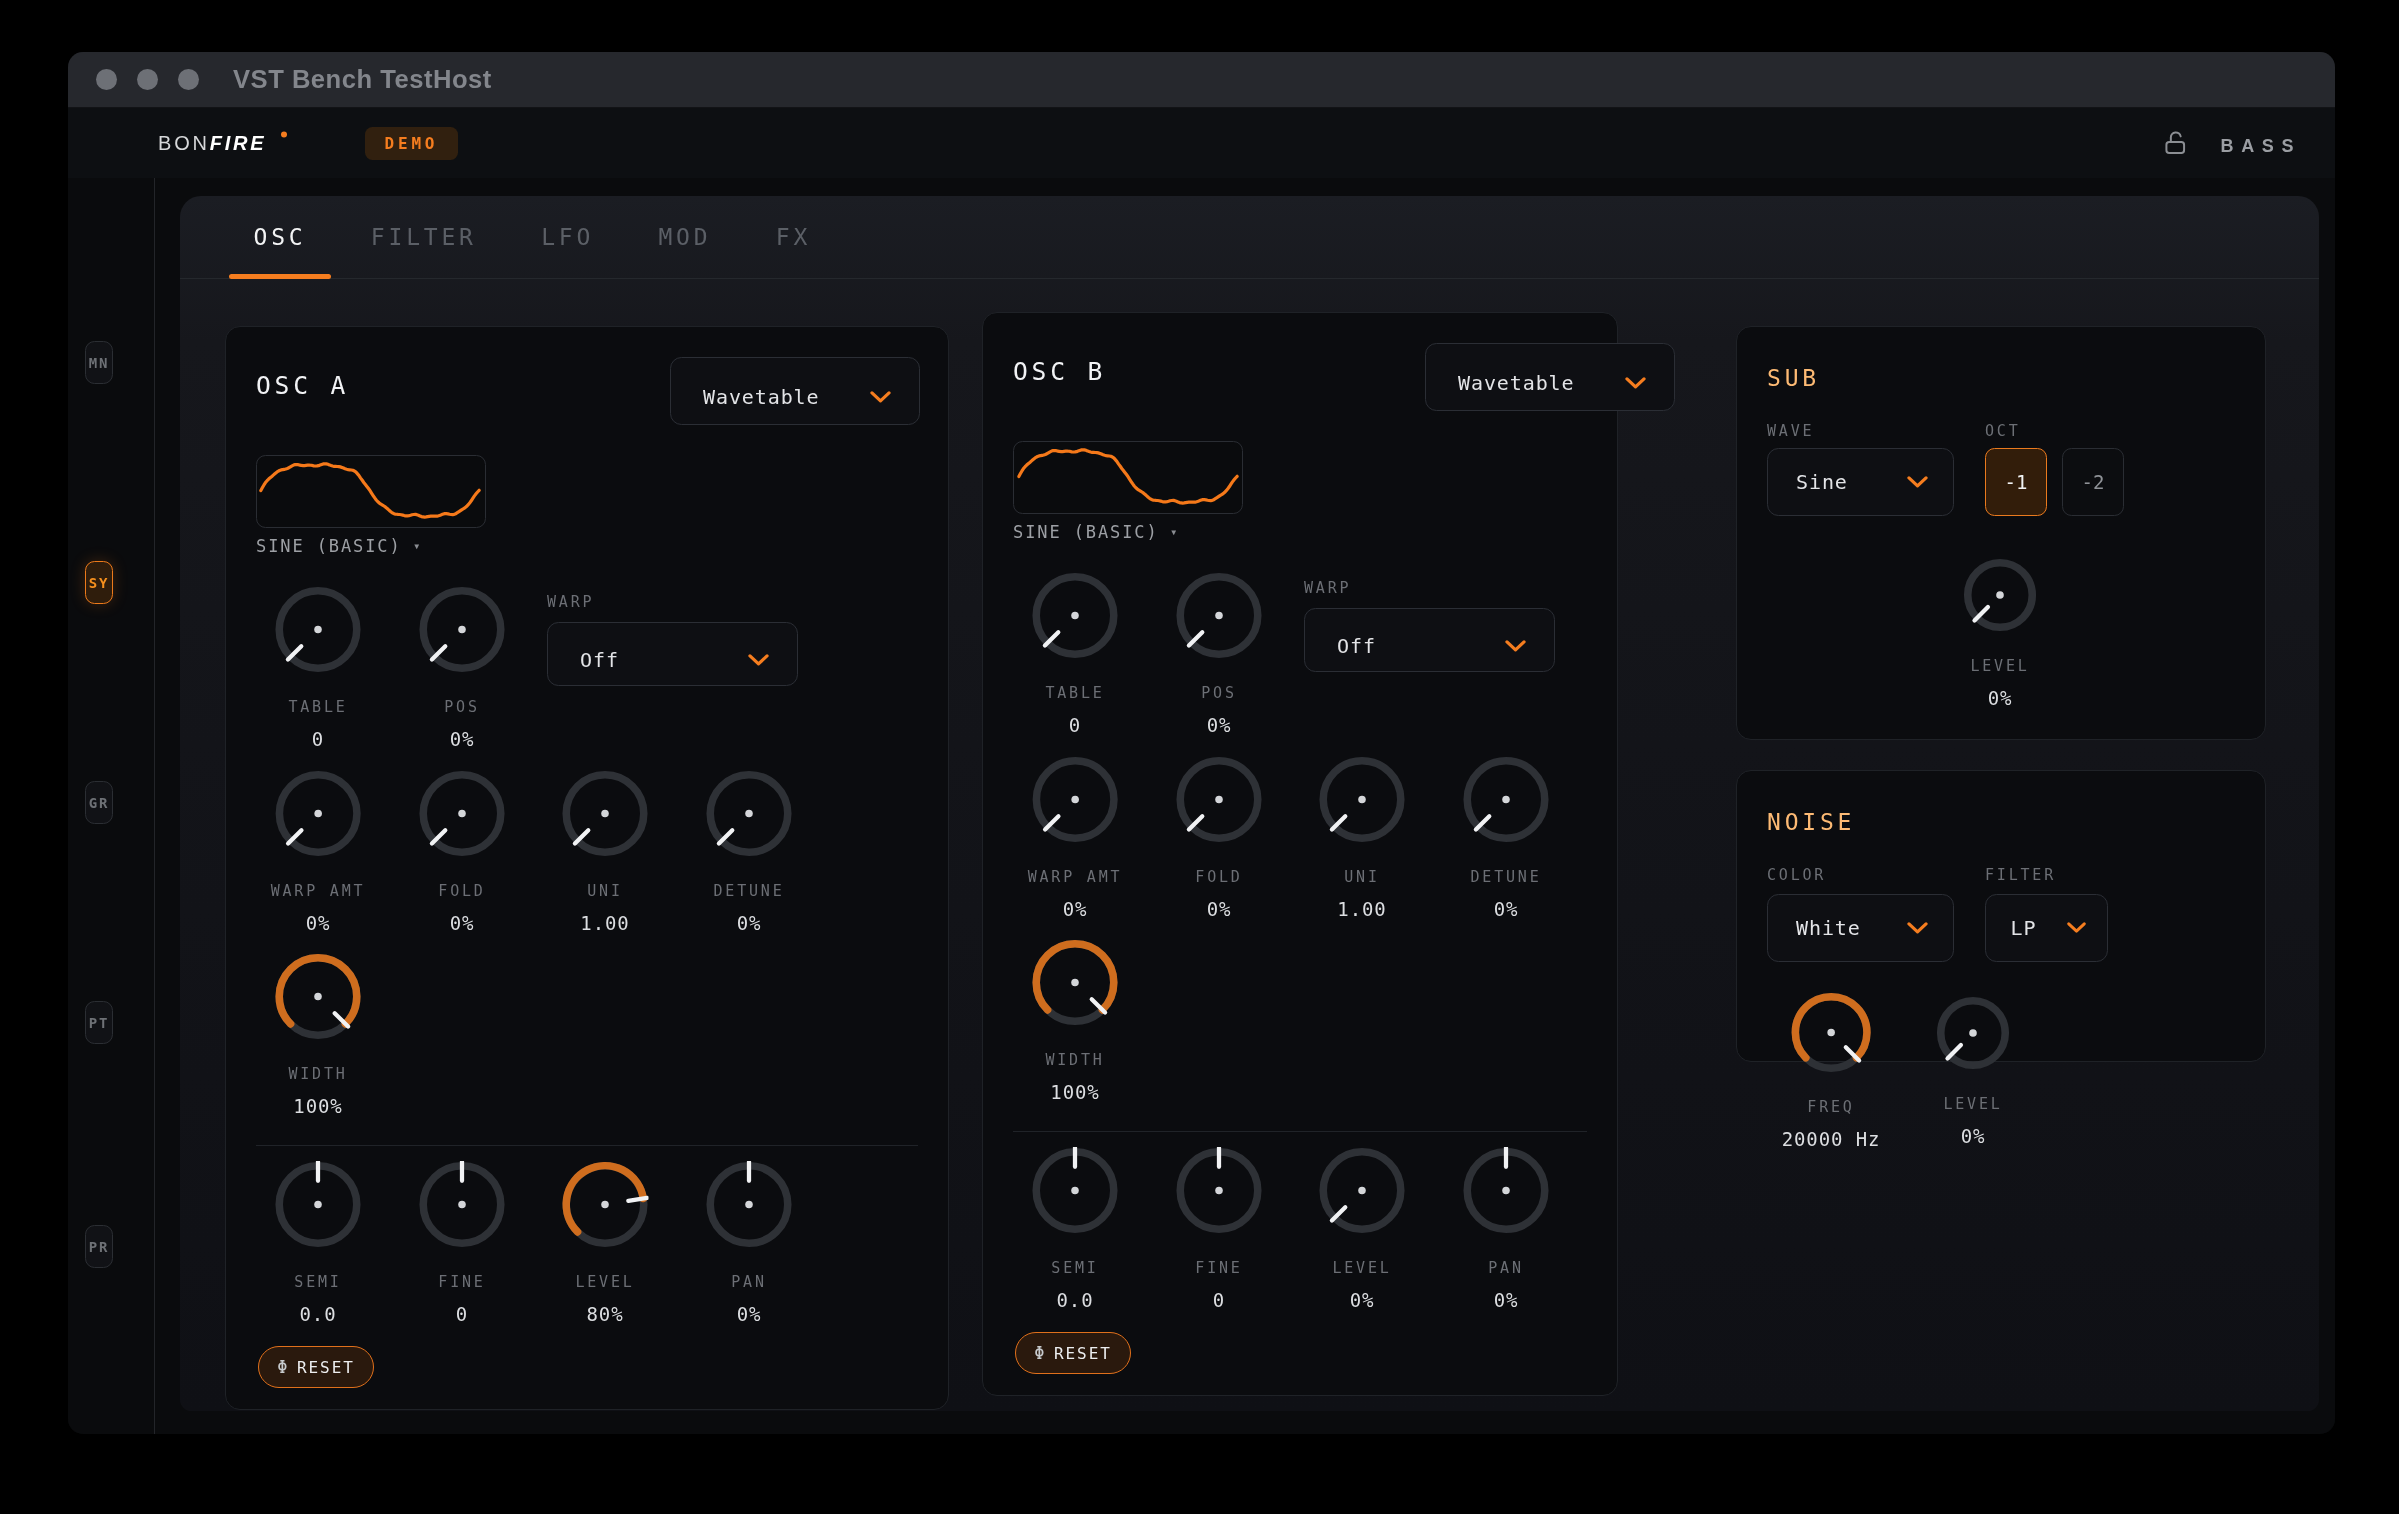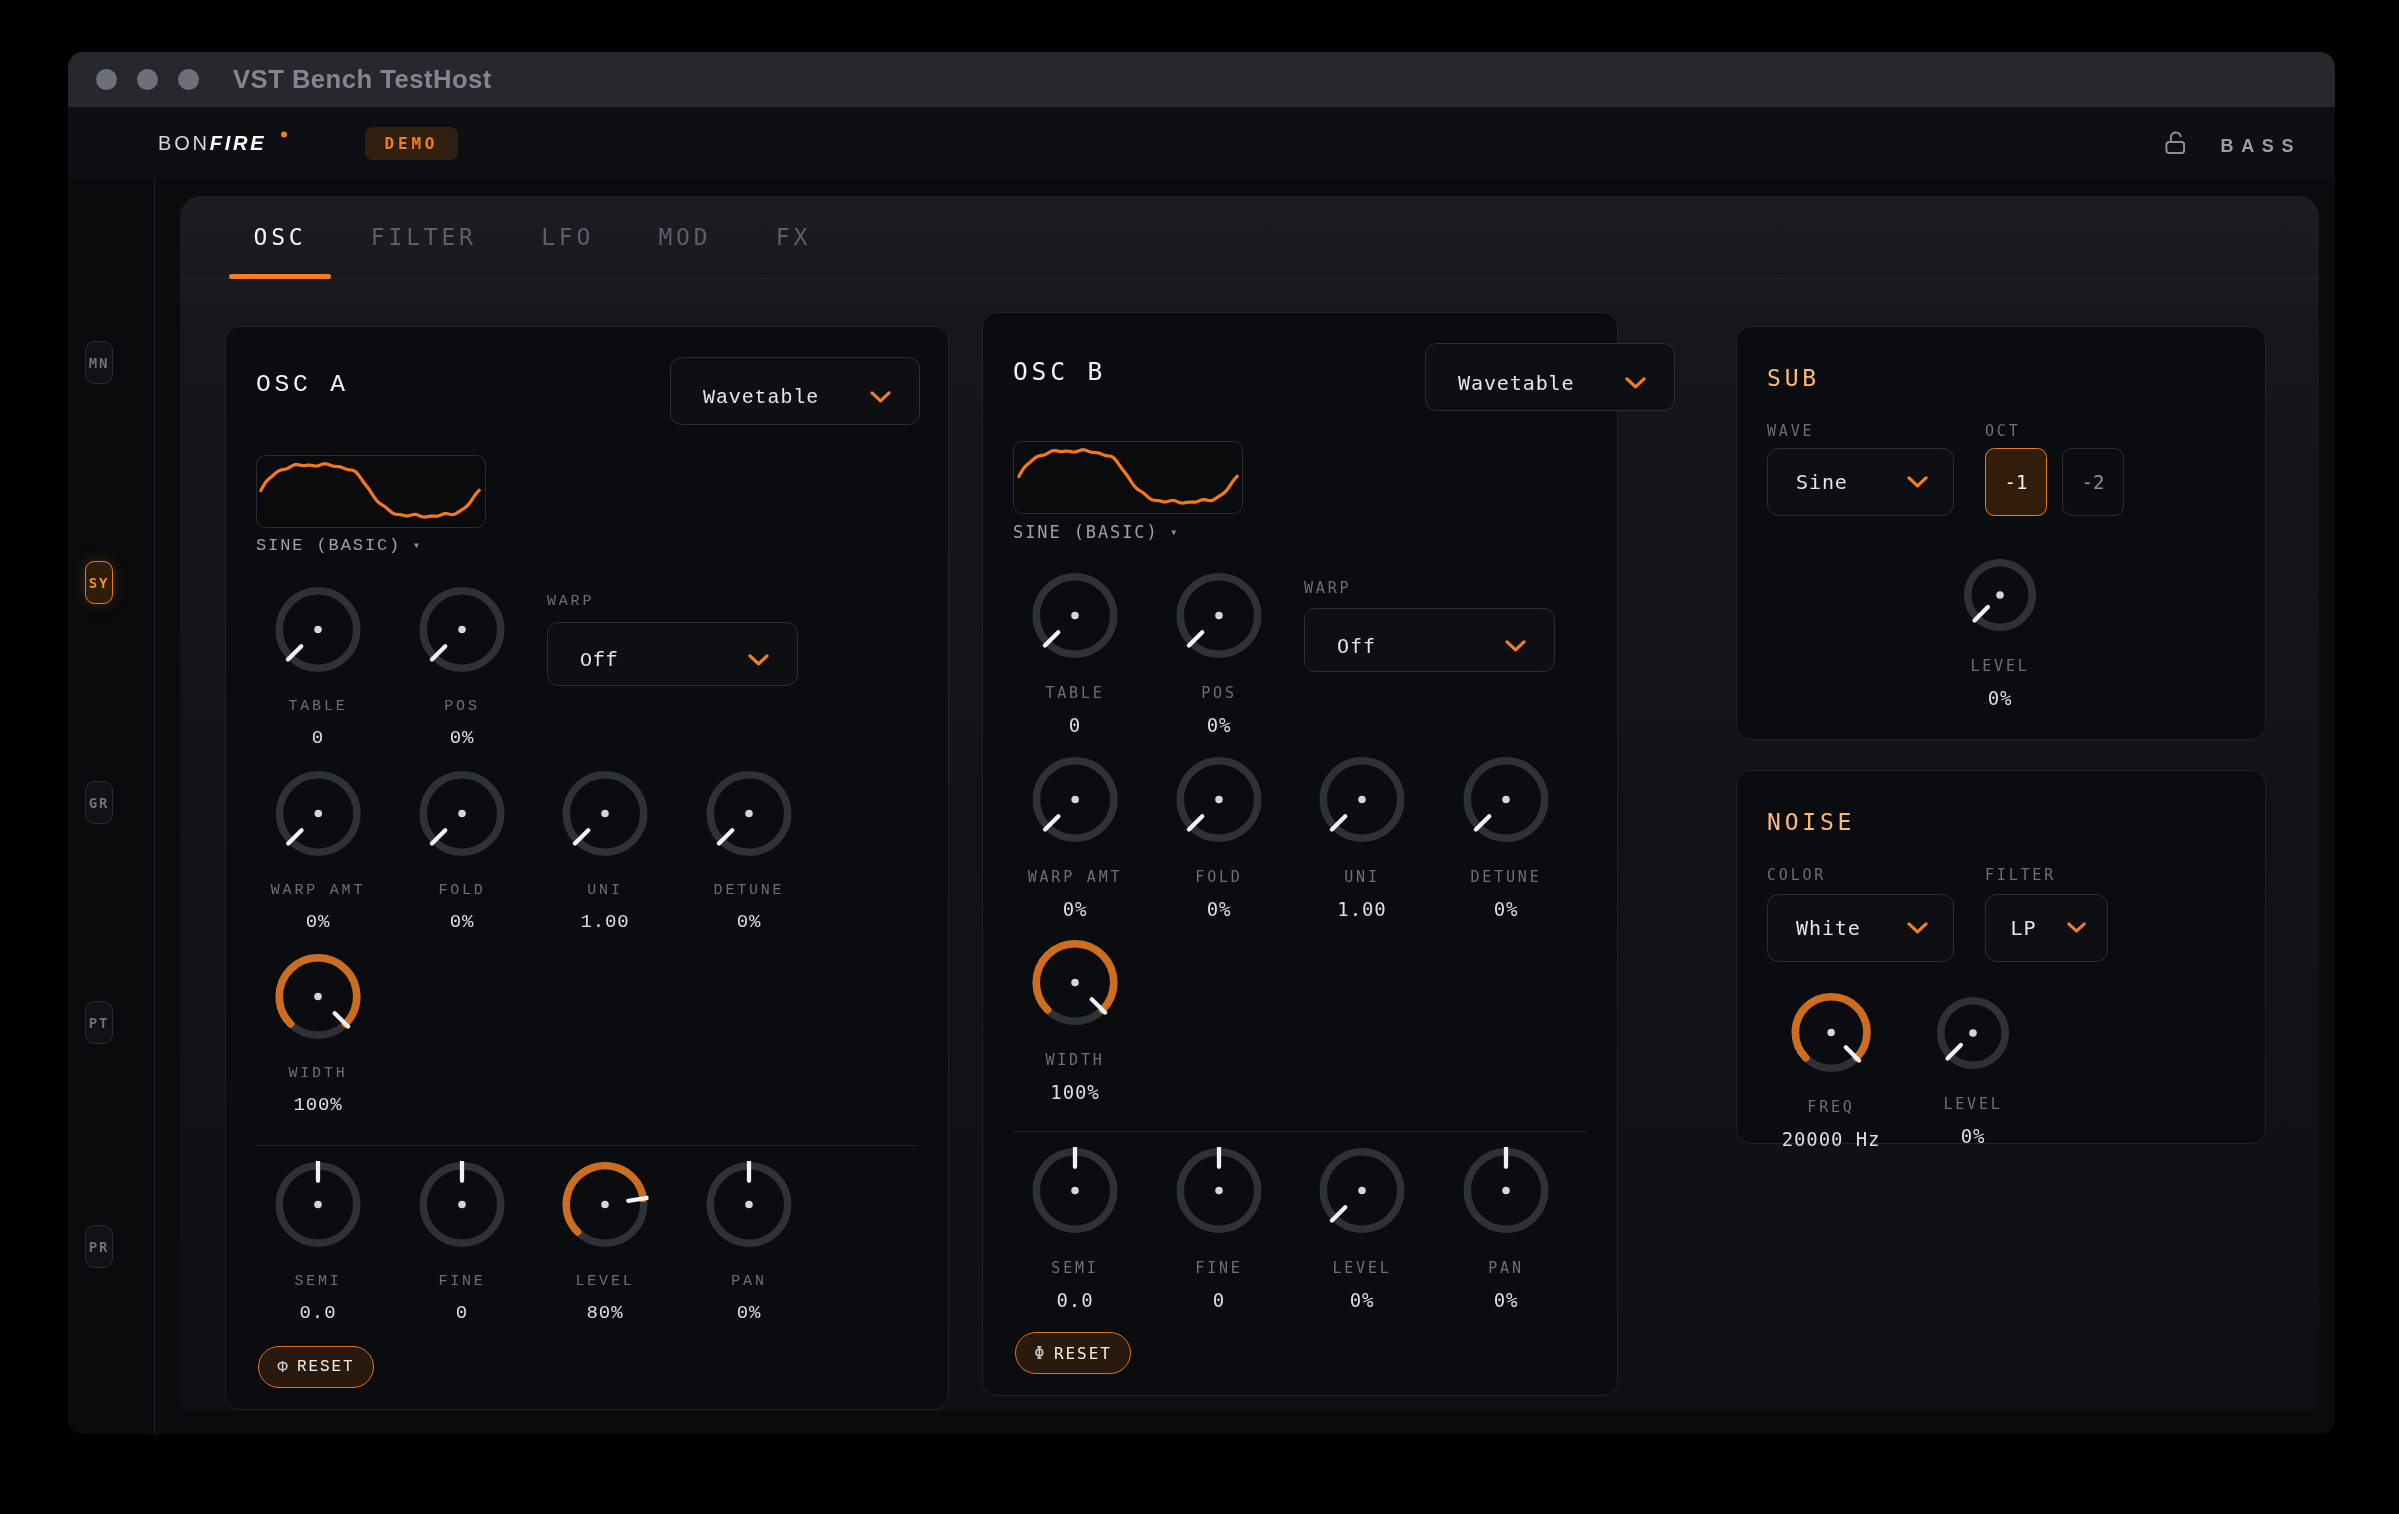--- a/index.html
+++ b/index.html
@@ -40,24 +40,24 @@
   .tabbar{position:relative;height:82px;border-bottom:0.9px solid #25282d;display:flex;align-items:center;
           padding-left:47px;gap:11.4px;}
   .tab{position:relative;height:100%;display:flex;align-items:center;padding:0 26.5px;font-size:23px;
        letter-spacing:3.8px;color:#5b5f66;}
   .tab.active{color:#f3f4f5;}
   .tab.active::after{content:"";position:absolute;left:1.9px;right:1.9px;bottom:-0.9px;height:4.7px;border-radius:2.8px;
        background:var(--accent);}
 
   
   .panel{position:absolute;background:#0b0c0f;border:0.9px solid #1f2227;border-radius:15px;box-sizing:border-box;}
-  #osc-a{left:45px;top:130px;width:724px;height:1084px;font-family:Liberation Mono, monospace;}
+  #osc-a{left:45px;top:130px;width:724px;height:1084px;}
   #osc-b{left:802px;top:116px;width:636px;height:1084px;text-align:center;}
   #sub{left:1556px;top:130px;width:530px;height:414px;}
-  #noise{left:1556px;top:574px;width:530px;height:374px;}
+  #noise{left:1556px;top:574px;width:530px;height:292px;}
   .panel-title{position:absolute;left:30px;top:44px;font-size:24.6px;letter-spacing:3.8px;color:#f2f3f5;}
   .panel-title-sm{position:absolute;left:30px;top:38px;font-size:23px;letter-spacing:3.8px;color:#fdba74;}
 
   .dropdown{position:absolute;display:flex;align-items:center;justify-content:space-between;
             border:0.9px solid #2b2e35;border-radius:11.4px;background:#0e0f13;box-sizing:border-box;
             padding:12px 28px 0 32px;color:#e3e4e7;font-size:20px;letter-spacing:0.9px;}
   .chev{flex:none;}
 
   .dd-main{left:444px;top:30px;width:250px;height:68px;}
   .dd-main-b{left:442px;top:30px;width:250px;height:68px;}

